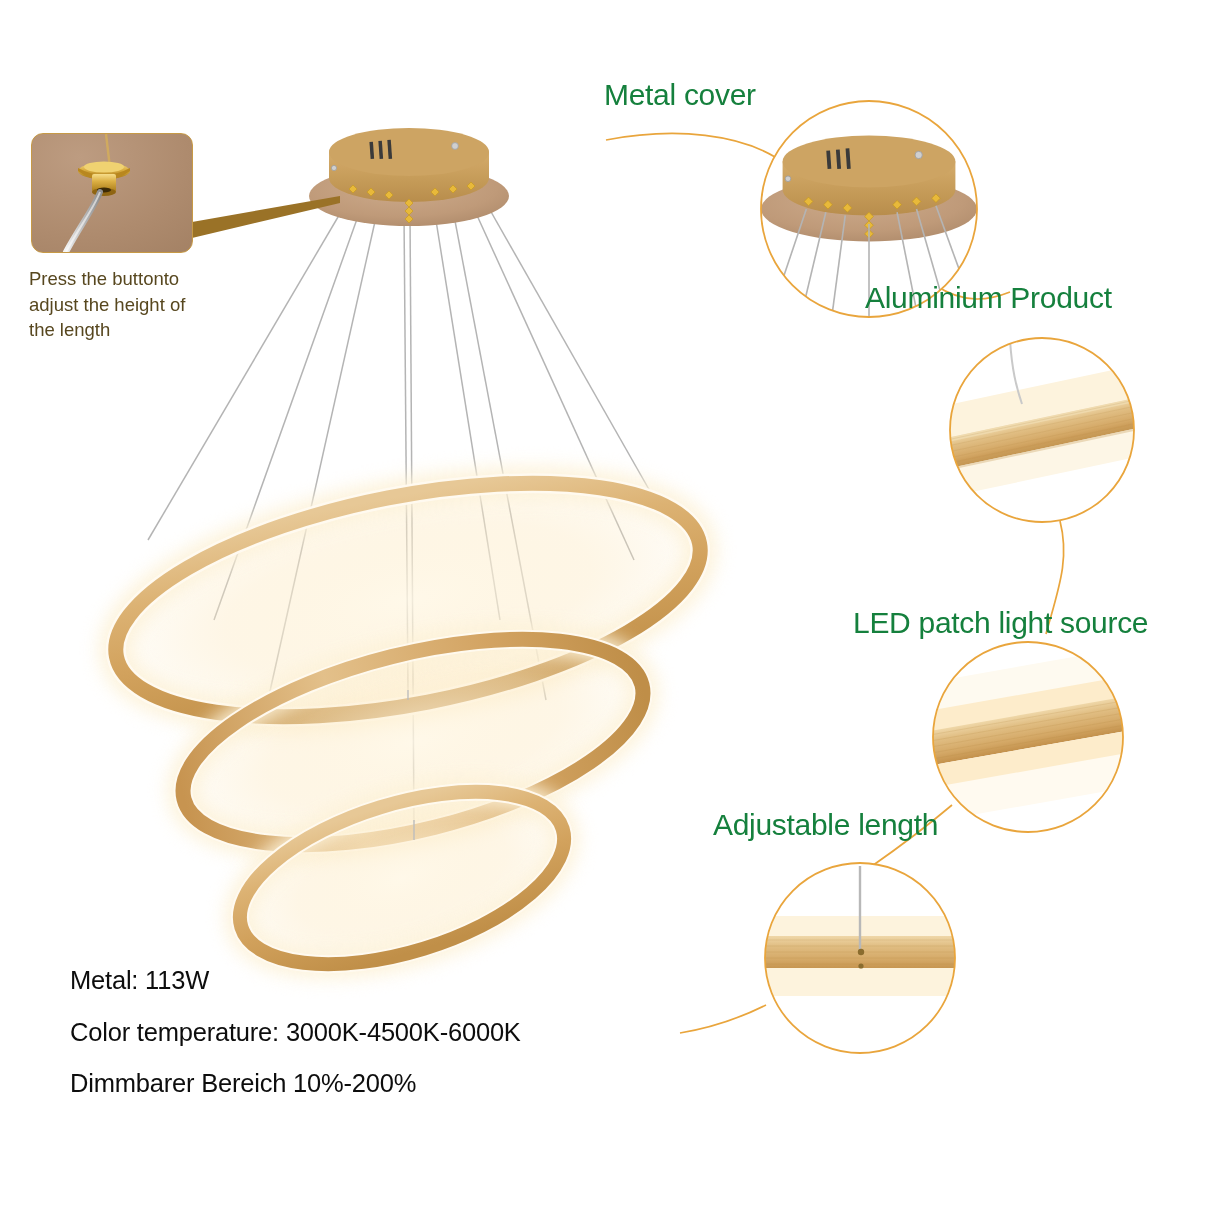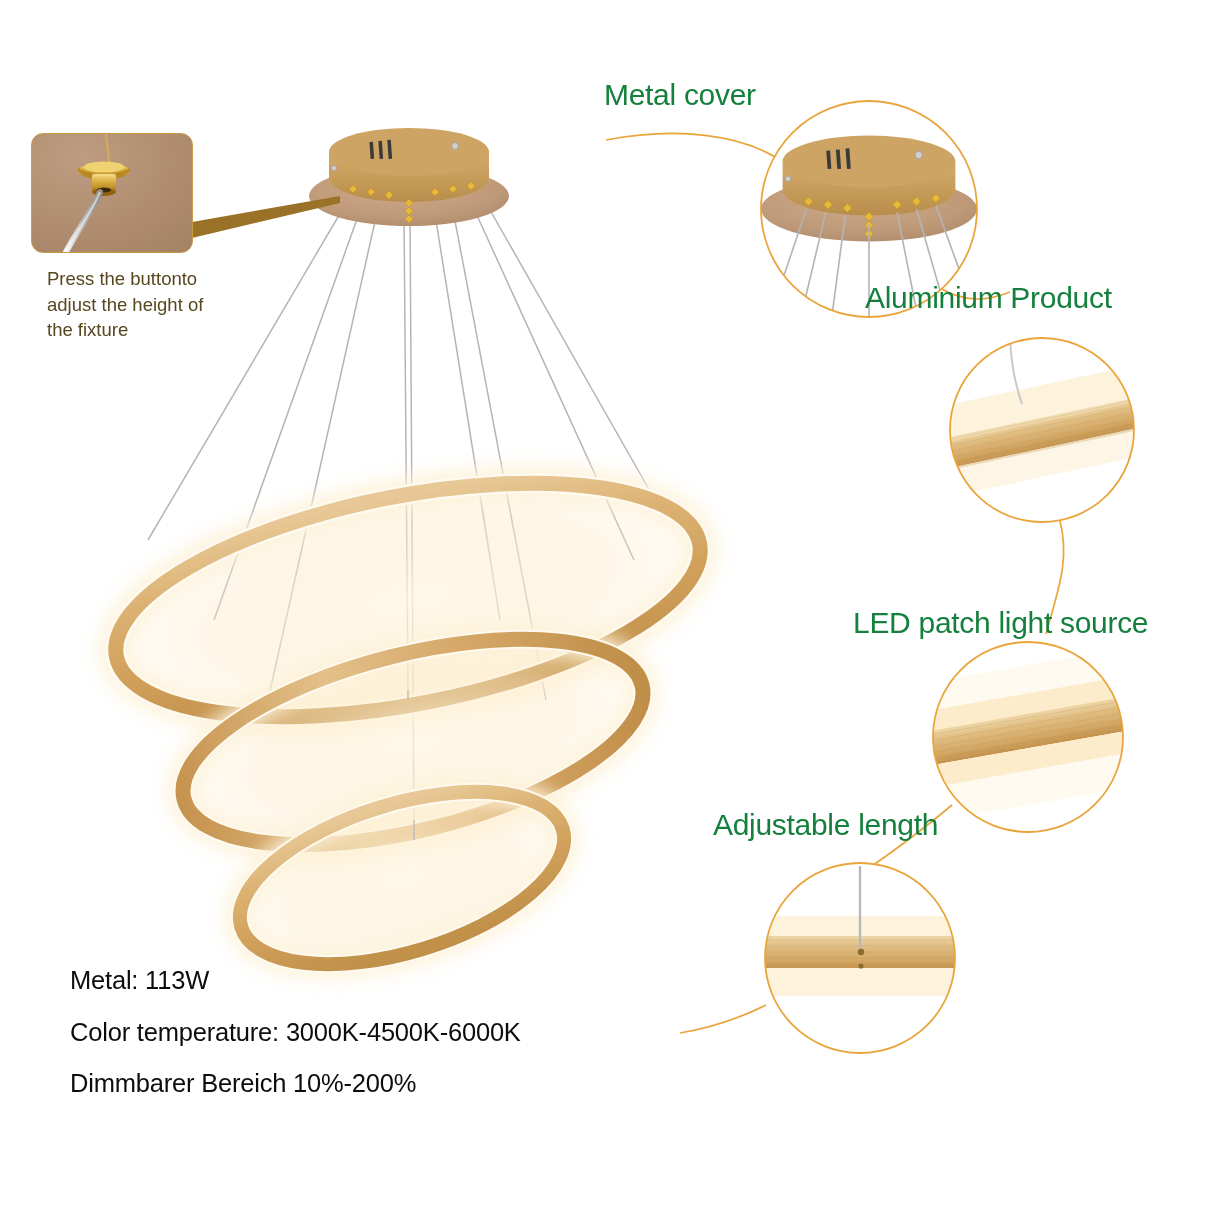--- a/index.html
+++ b/index.html
@@ -16,21 +16,21 @@
   .callout-label{
     position:absolute;color:#15803d;font-weight:400;letter-spacing:-0.3px;
     white-space:nowrap;line-height:1;
   }
   #label-metal-cover{left:604px;top:80px;font-size:30px;}
   #label-aluminium{left:865px;top:283px;font-size:30px;}
   #label-led{left:853px;top:608px;font-size:30px;text-align:center;}
   #label-adjustable{left:697px;top:810px;font-size:30px;margin-left:16px;}
 
   .inset-caption{
-    position:absolute;left:47px;top:266px;width:215px;
+    position:absolute;left:29px;top:266px;width:215px;
     color:#57471f;font-size:18.5px;line-height:1.38;font-weight:400;
   }
   .inset-caption span{display:block;}
 
   #specs{position:absolute;left:70px;top:968px;width:640px;}
   #specs .spec-line{
     color:#0d0d0d;font-size:25.5px;font-weight:400;
     line-height:1;margin-bottom:26px;white-space:nowrap;letter-spacing:-0.2px;
   }
 
@@ -173,21 +173,21 @@
       <ellipse cx="72" cy="58" rx="12" ry="4" fill="#8f6512"></ellipse>
       <ellipse cx="72" cy="56" rx="7" ry="2.6" fill="#3c2a06"></ellipse>
       <path d="M68,58 C62,74 48,92 34,118" stroke="url(#wireG)" stroke-width="6" fill="none" stroke-linecap="round"></path>
       <path d="M68,58 C62,74 48,92 34,118" stroke="#ffffff" stroke-width="2" fill="none" opacity="0.55"></path>
     </svg>
   </div>
 
   <div class="inset-caption">
     <span>Press the buttonto</span>
     <span>adjust the height of</span>
-    <span>the fixture</span>
+    <span>the length</span>
   </div>
 
   <svg class="layer" viewBox="0 0 1214 1214">
     <defs>
       <clipPath id="clipC1">
           <circle cx="869" cy="209" r="108"></circle>
         </clipPath>
       <clipPath id="clipC2">
           <circle cx="1042" cy="430" r="92"></circle>
         </clipPath>

